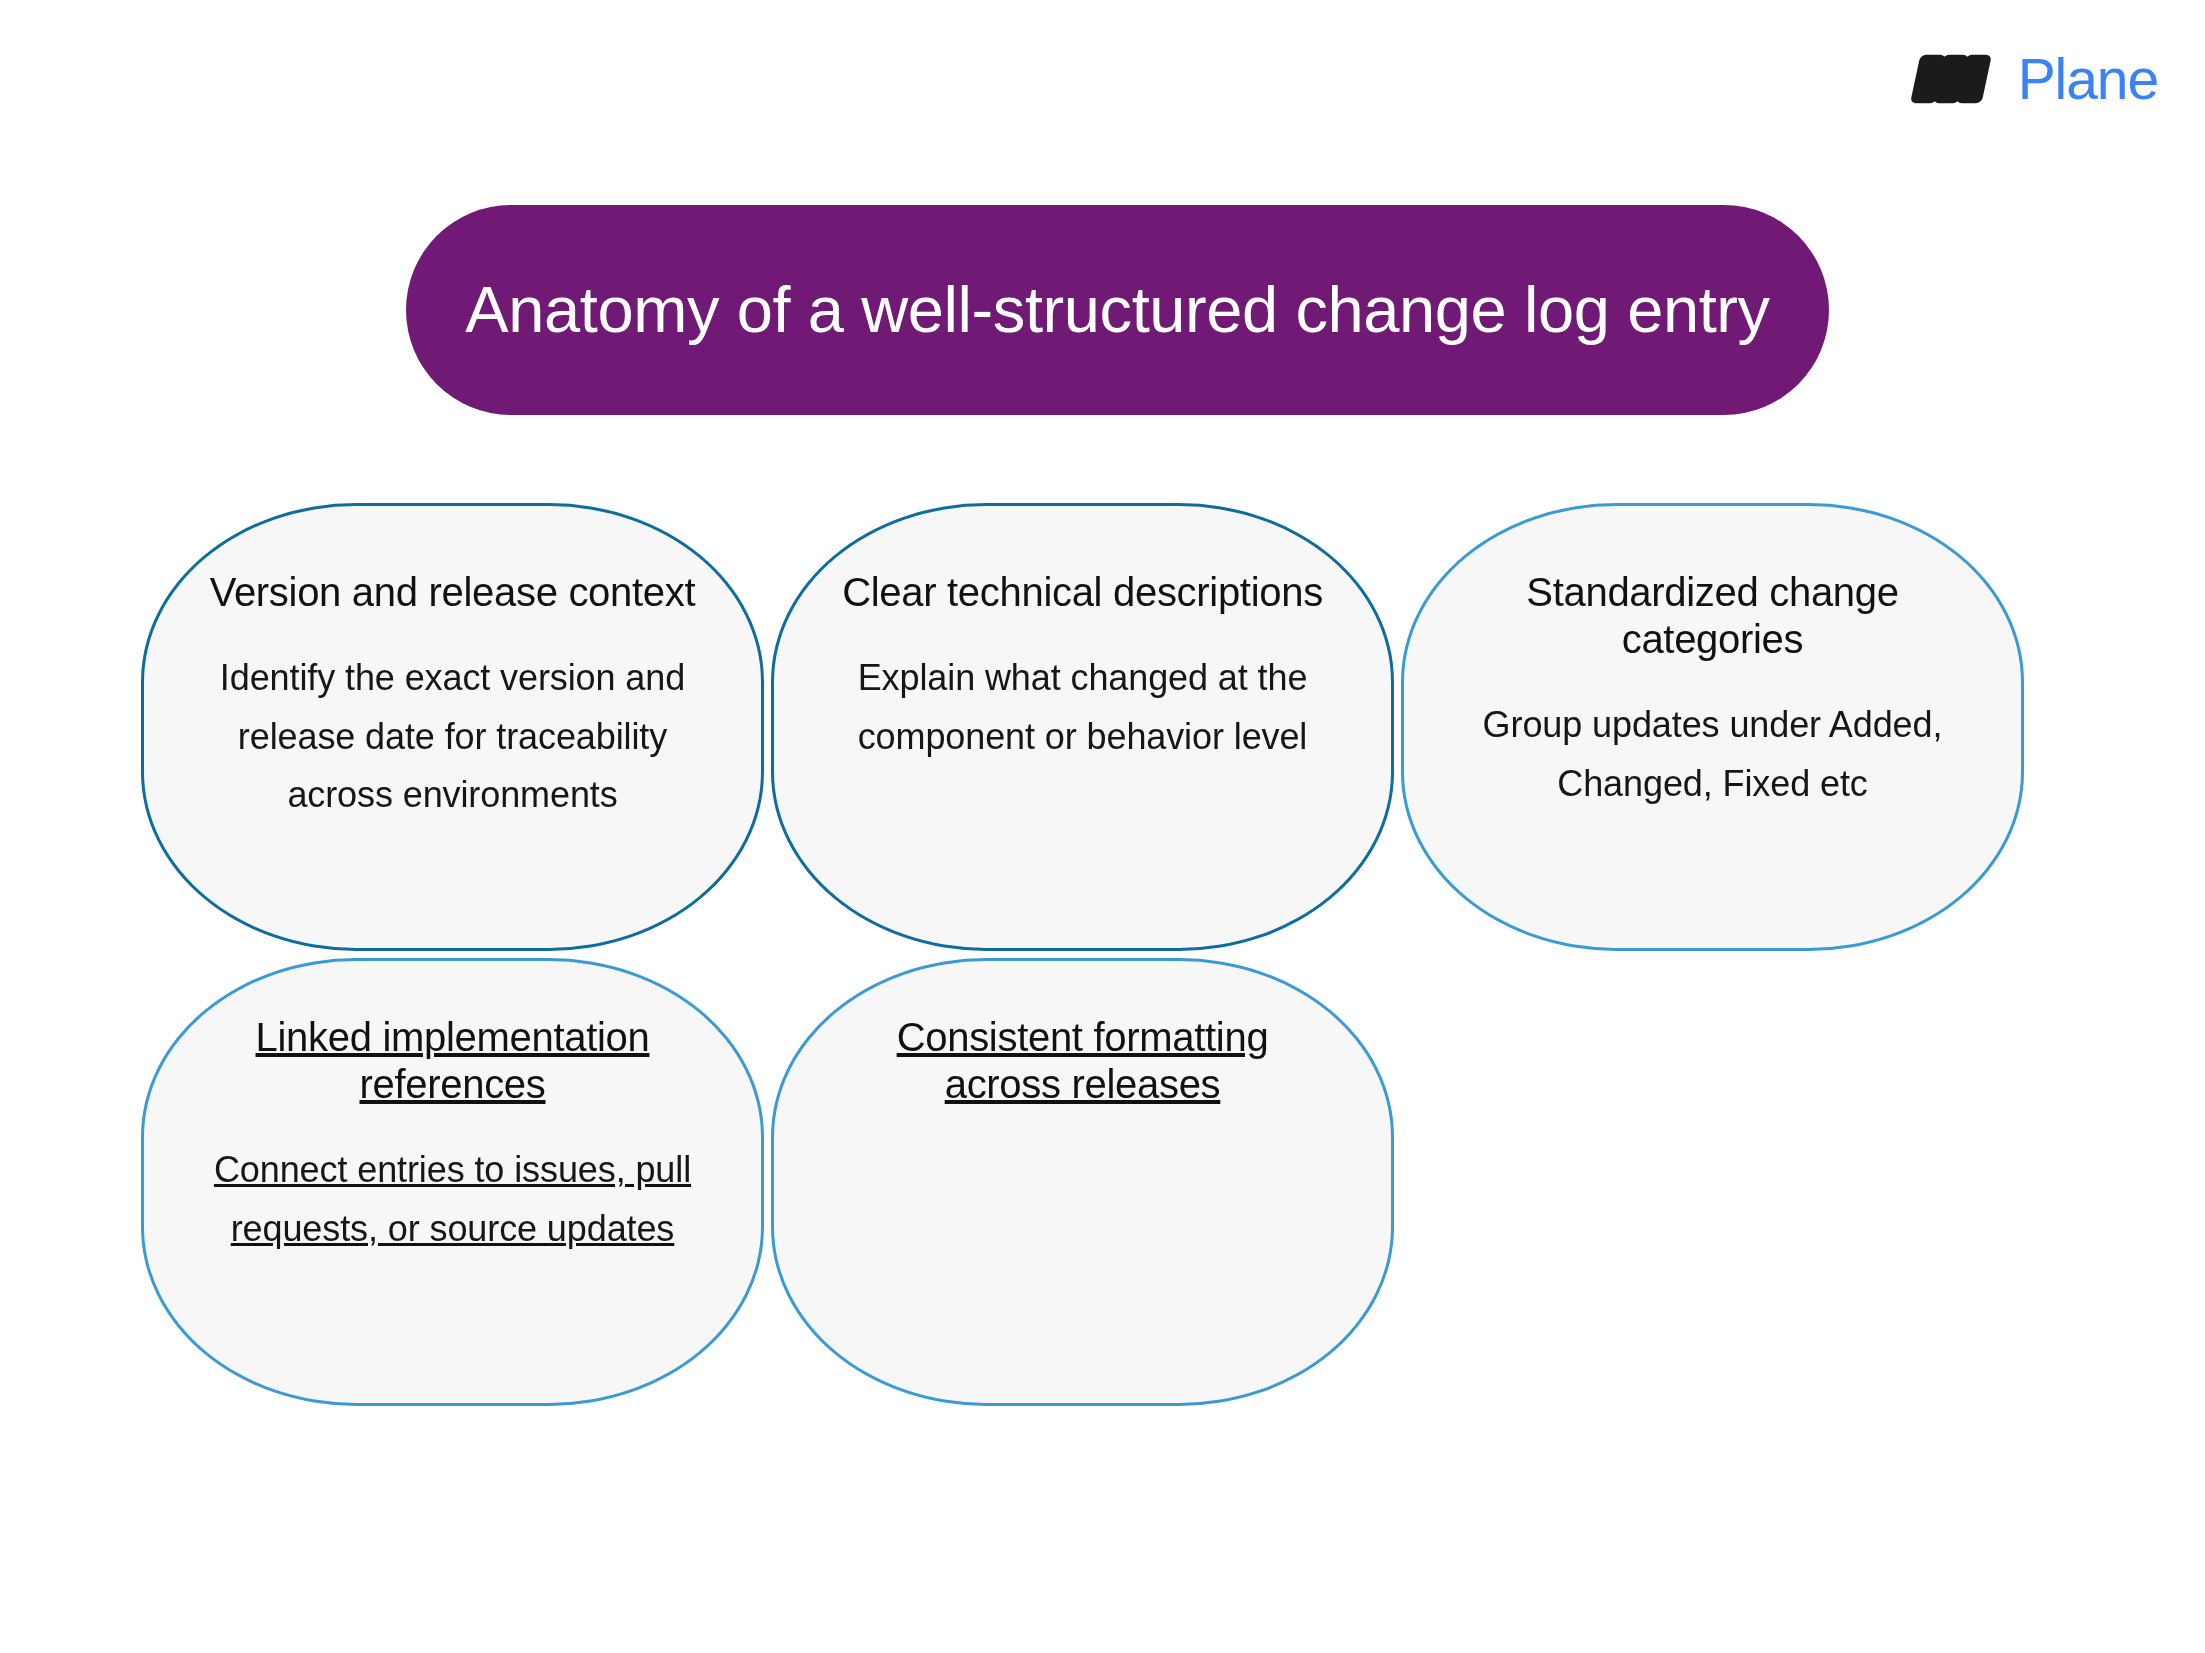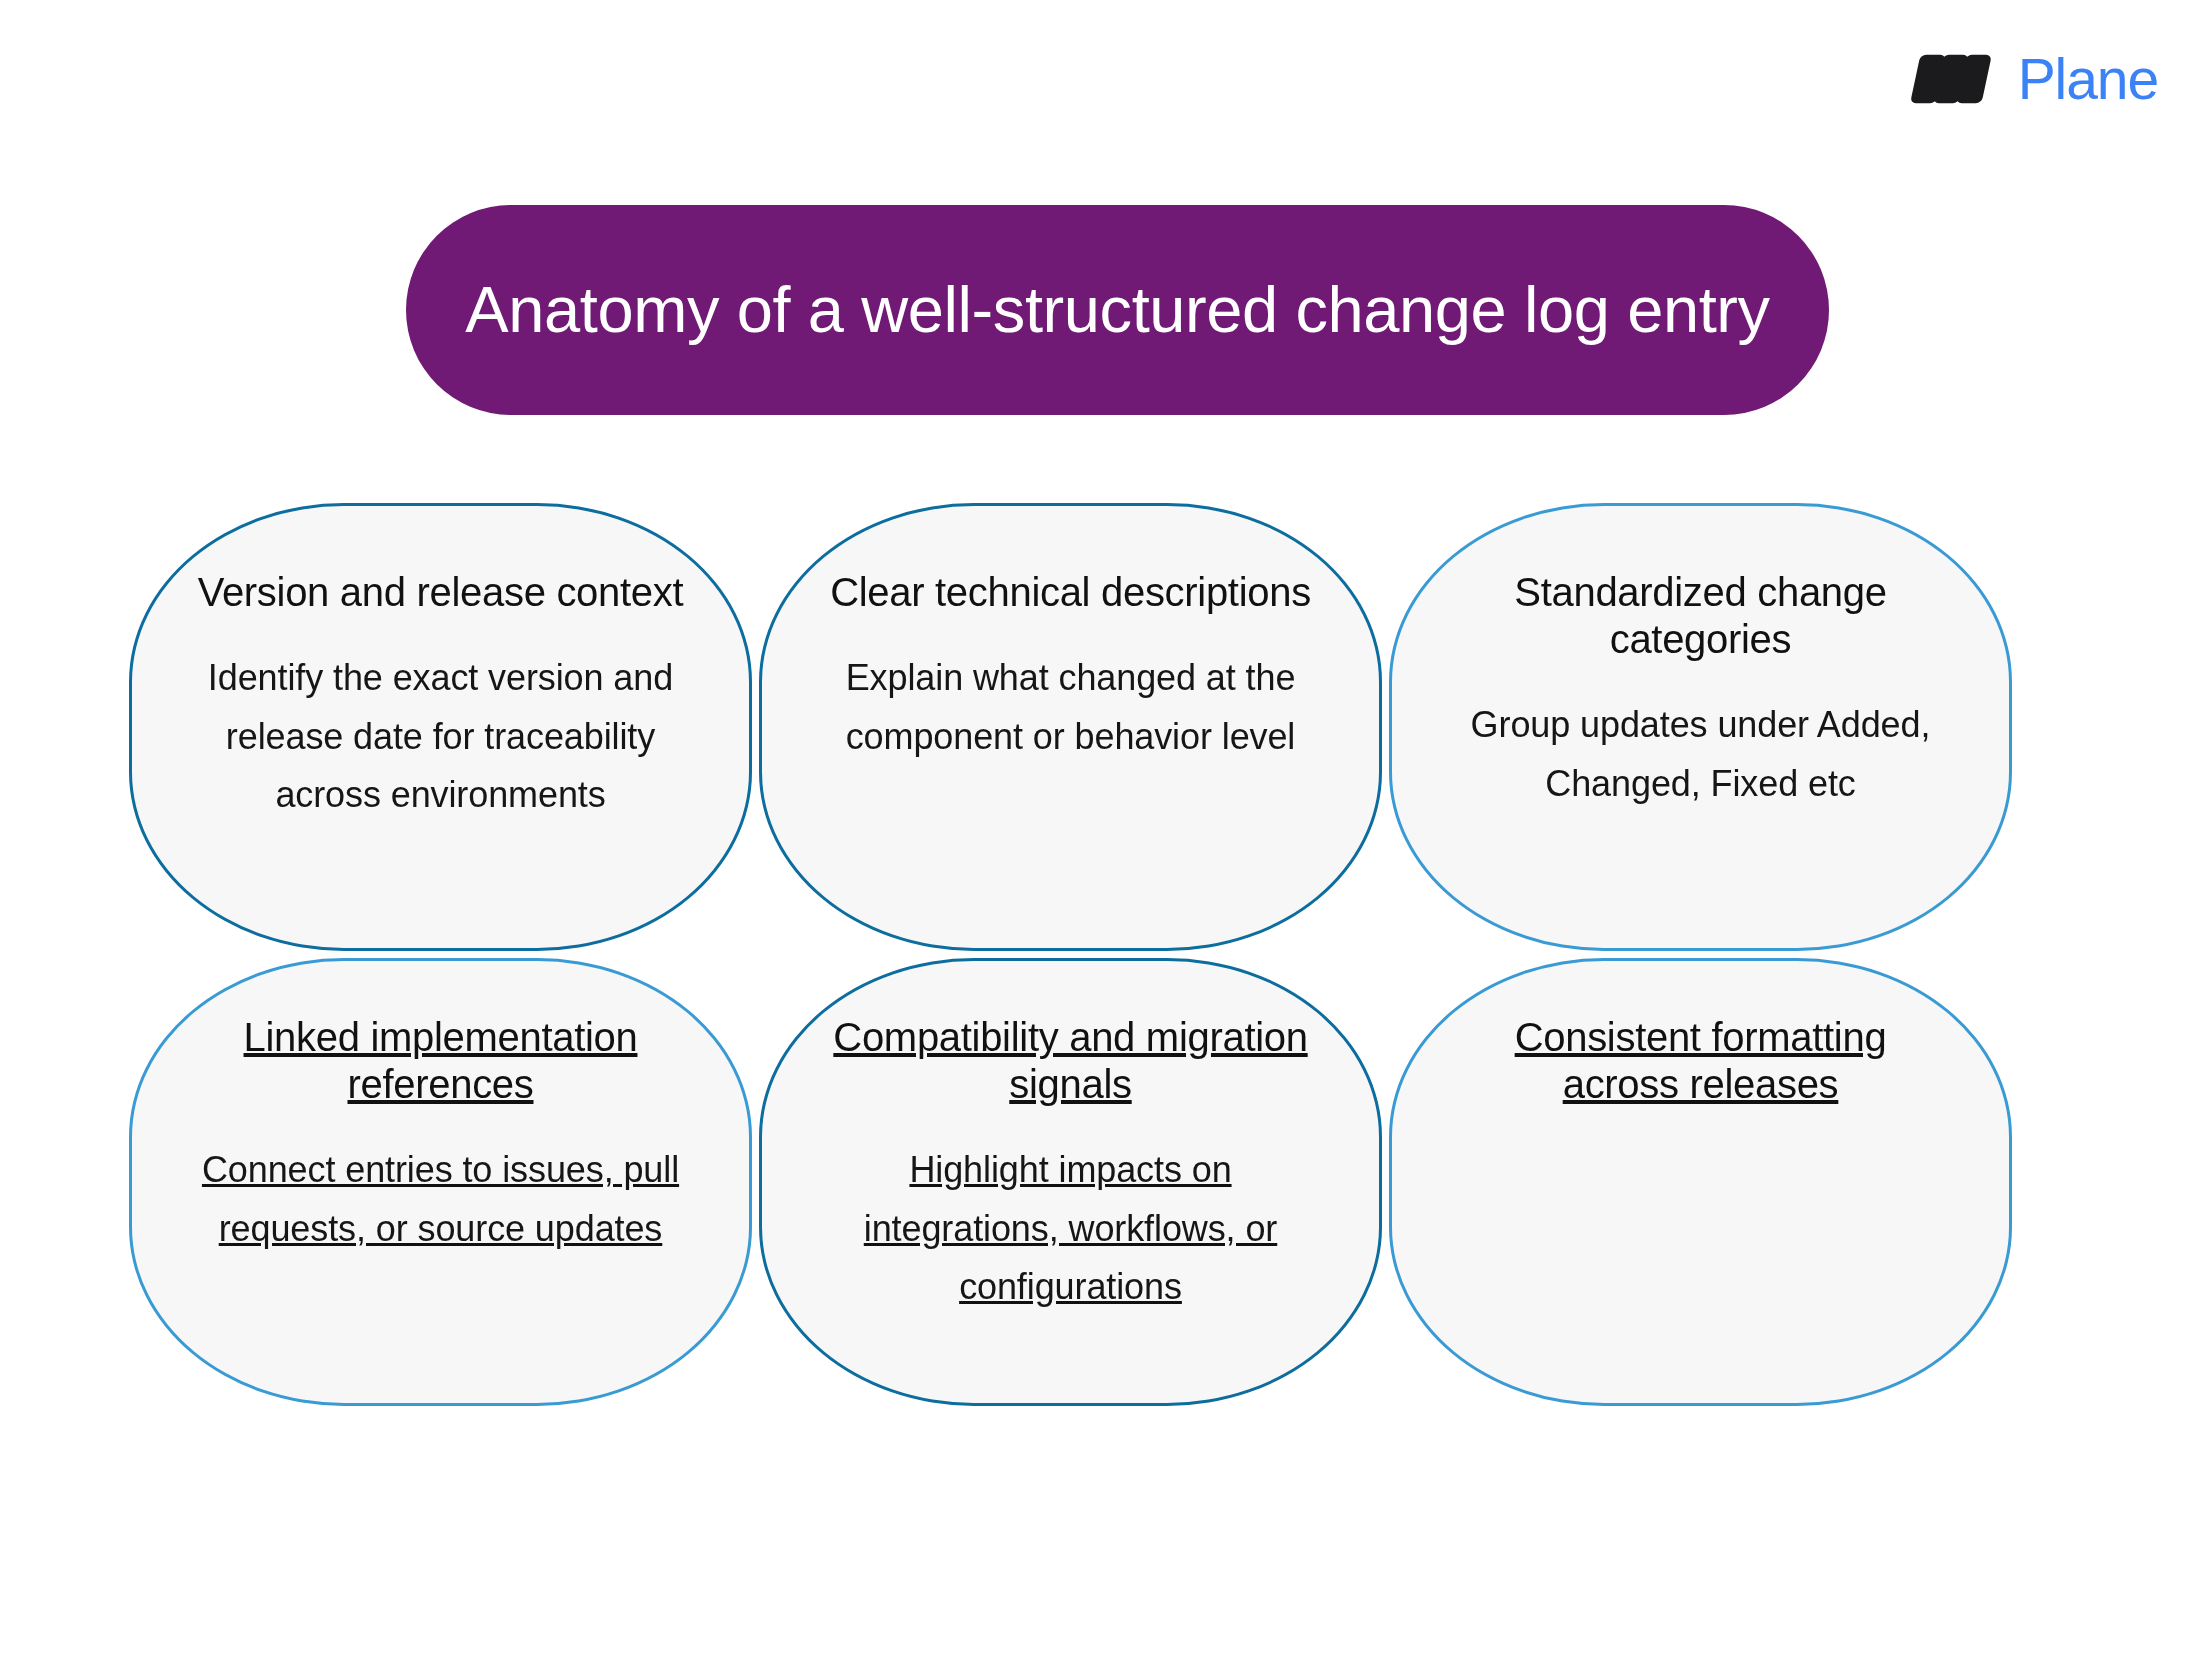--- a/index.html
+++ b/index.html
@@ -60,21 +60,21 @@
     color: #ffffff;
     font-size: 65px;
     line-height: 1.16;
     font-weight: 400;
     letter-spacing: -0.4px;
   }
 
   
   .grid {
     position: absolute;
-    left: 129px;
+    left: 141px;
     top: 503px;
     width: 1970px;
     display: grid;
     grid-template-columns: repeat(3, 623px);
     grid-template-rows: 448px 448px;
     column-gap: 50px;
     row-gap: 50px;
     gap: 7px;
   }
   .card {
@@ -148,23 +148,19 @@
   <div class="card accent-light">
     <div class="card-title">Standardized change categories</div>
     <div class="card-body">Group updates under Added, Changed, Fixed etc</div>
   </div>
 
   <div class="card accent-light">
     <div class="card-title">Linked implementation references</div>
     <div class="card-body">Connect entries to issues, pull requests, or source updates</div>
   </div>
 
-  <div class="card accent-dark">
-    <div class="card-title">Compatibility and migration signals</div>
-    <div class="card-body">Highlight impacts on integrations, workflows, or configurations</div>
-  </div>
 
   <div class="card accent-light">
     <div class="card-title">Consistent formatting across releases</div>
   </div>
 
 </div>
 
 
 </body></html>

